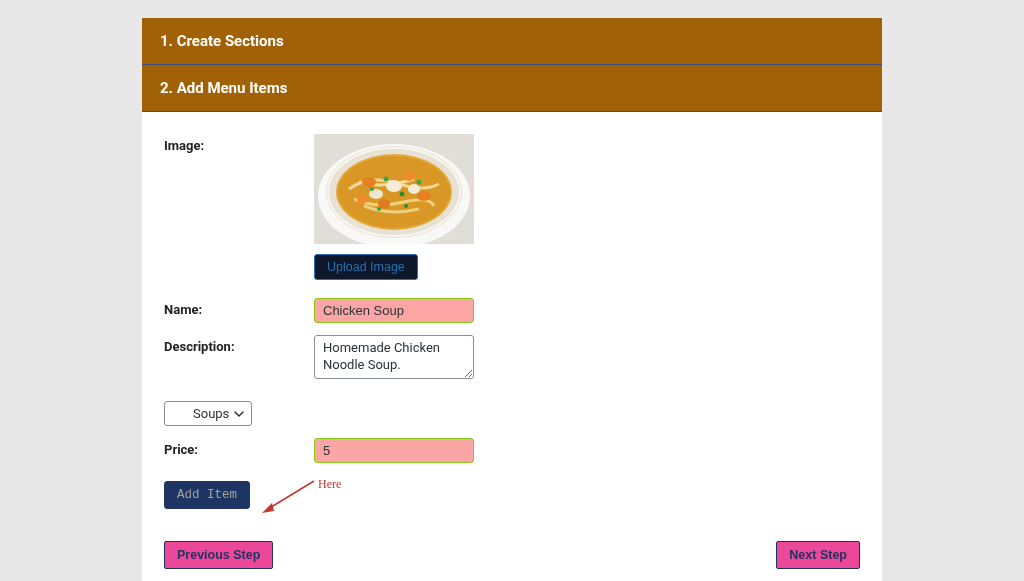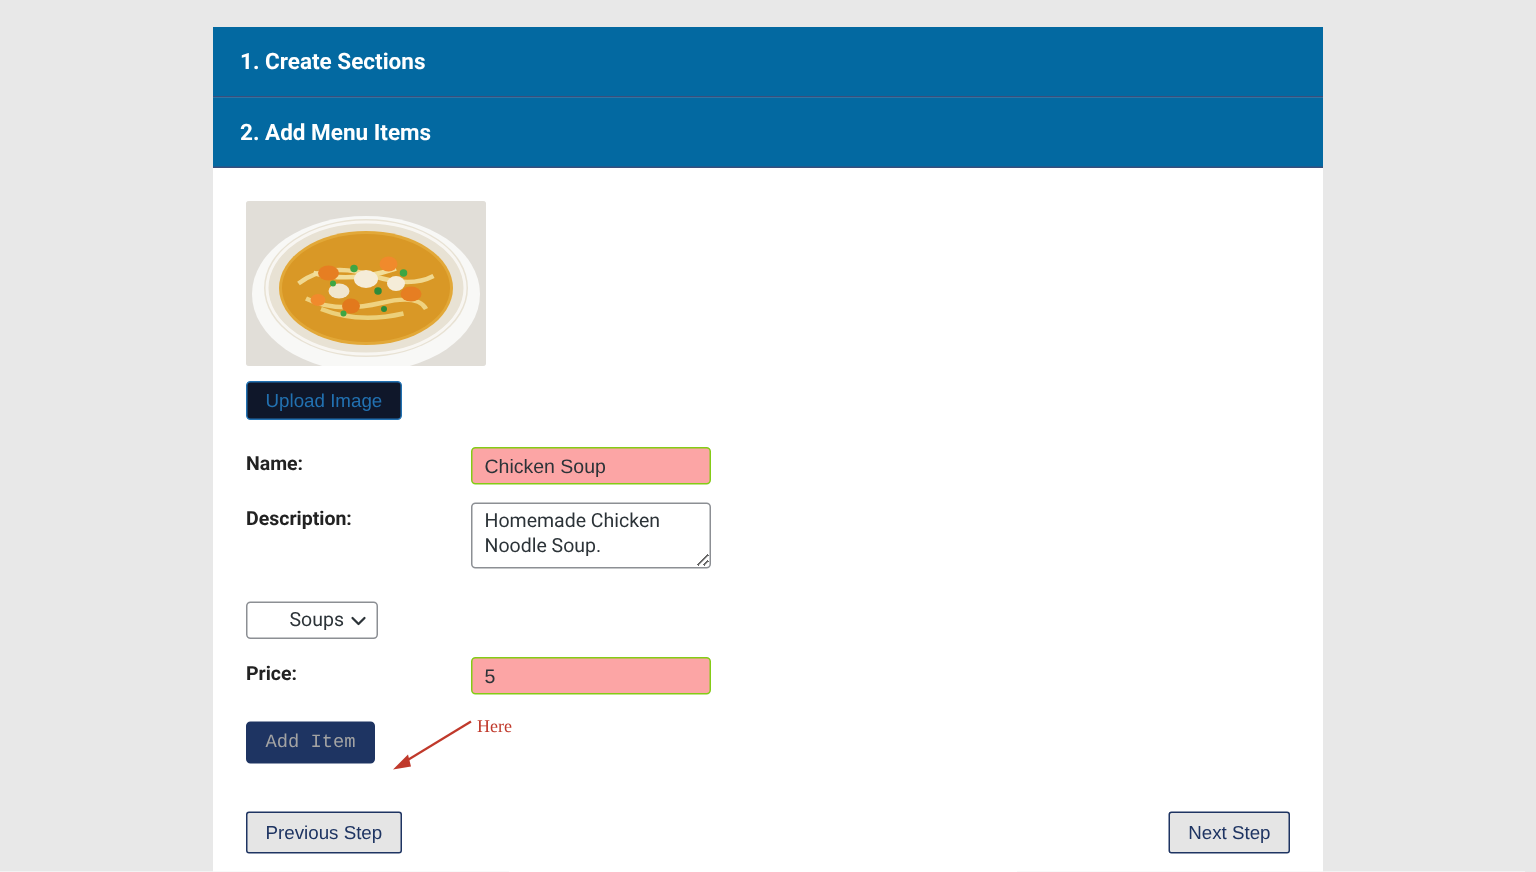--- a/index.html
+++ b/index.html
@@ -15,21 +15,21 @@
       display: flex;
       justify-content: center;
       align-items: flex-start;
       padding-top: 18px;
     }
     .container {
       width: 740px;
       background: #fff;
     }
     .step-header {
-      background: #0369a1;
+      background: #a16207;
       color: #fff;
       padding: 14px 18px;
       font-size: 15px;
       font-weight: 700;
       border-bottom: 1px solid #3a4f7c;
     }
     .content {
       padding: 22px 22px 14px 22px;
     }
     .form-row {
@@ -146,41 +146,42 @@
       top: -20px;
       width: 70px;
       height: 42px;
     }
     .nav-row {
       display: flex;
       justify-content: space-between;
       padding-top: 6px;
     }
     .nav-btn {
-      background: #e5e5e5;
+      background: #ec4899;
       border: 1.5px solid #1e3462;
       color: #1e3462;
       font-size: 12.5px;
-      font-weight: 400;
+      font-weight: 700;
       padding: 6px 12px;
       border-radius: 2px;
       cursor: pointer;
     }
   </style>
 </head>
 <body>
 
 <div class="container">
 
   <div class="step-header">1. Create Sections</div>
   <div class="step-header">2. Add Menu Items</div>
 
   <div class="content">
 
     <div class="form-row">
+      <div class="label-col">Image:</div>
       <div class="field-col">
         <div class="image-preview">
           <svg class="soup-svg" viewBox="0 0 160 110">
 
             <rect width="160" height="110" fill="#e6e3de"></rect>
             <rect width="160" height="110" fill="#d9d6d0" opacity="0.4"></rect>
 
             <ellipse cx="80" cy="62" rx="76" ry="52" fill="#f8f8f6"></ellipse>
             <ellipse cx="80" cy="58" rx="68" ry="46" fill="#e8e2d4"></ellipse>
 

